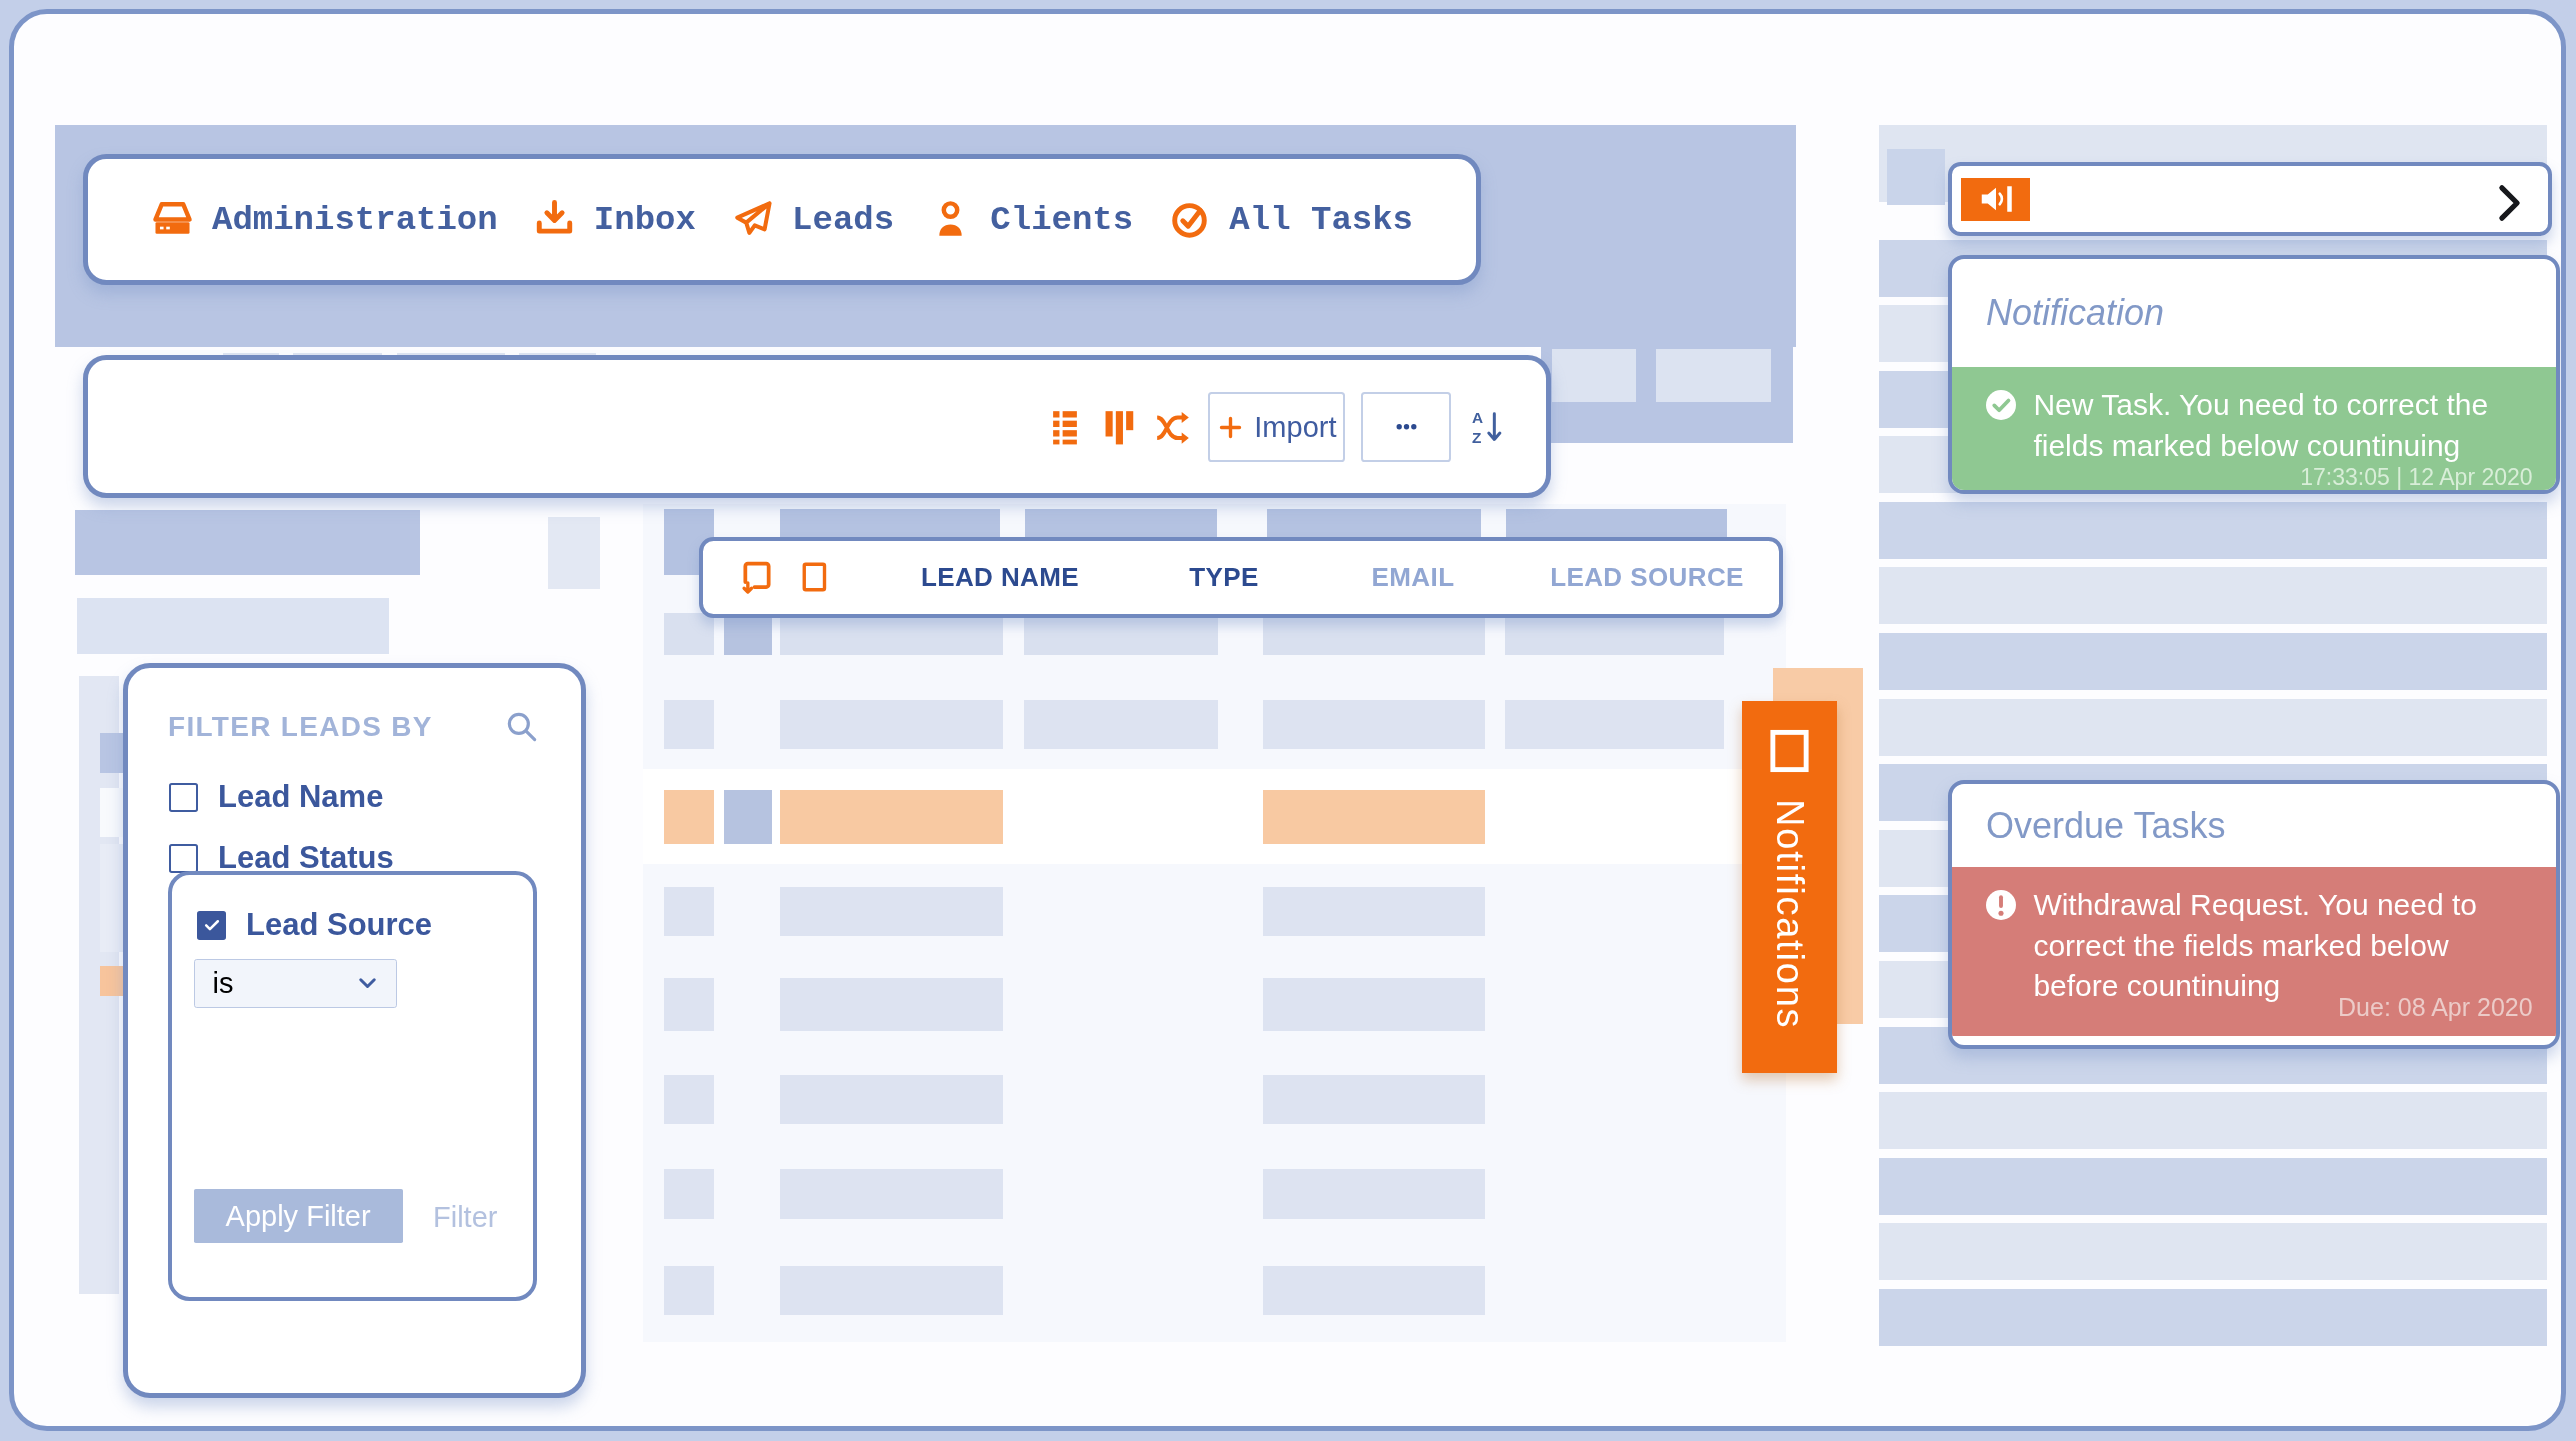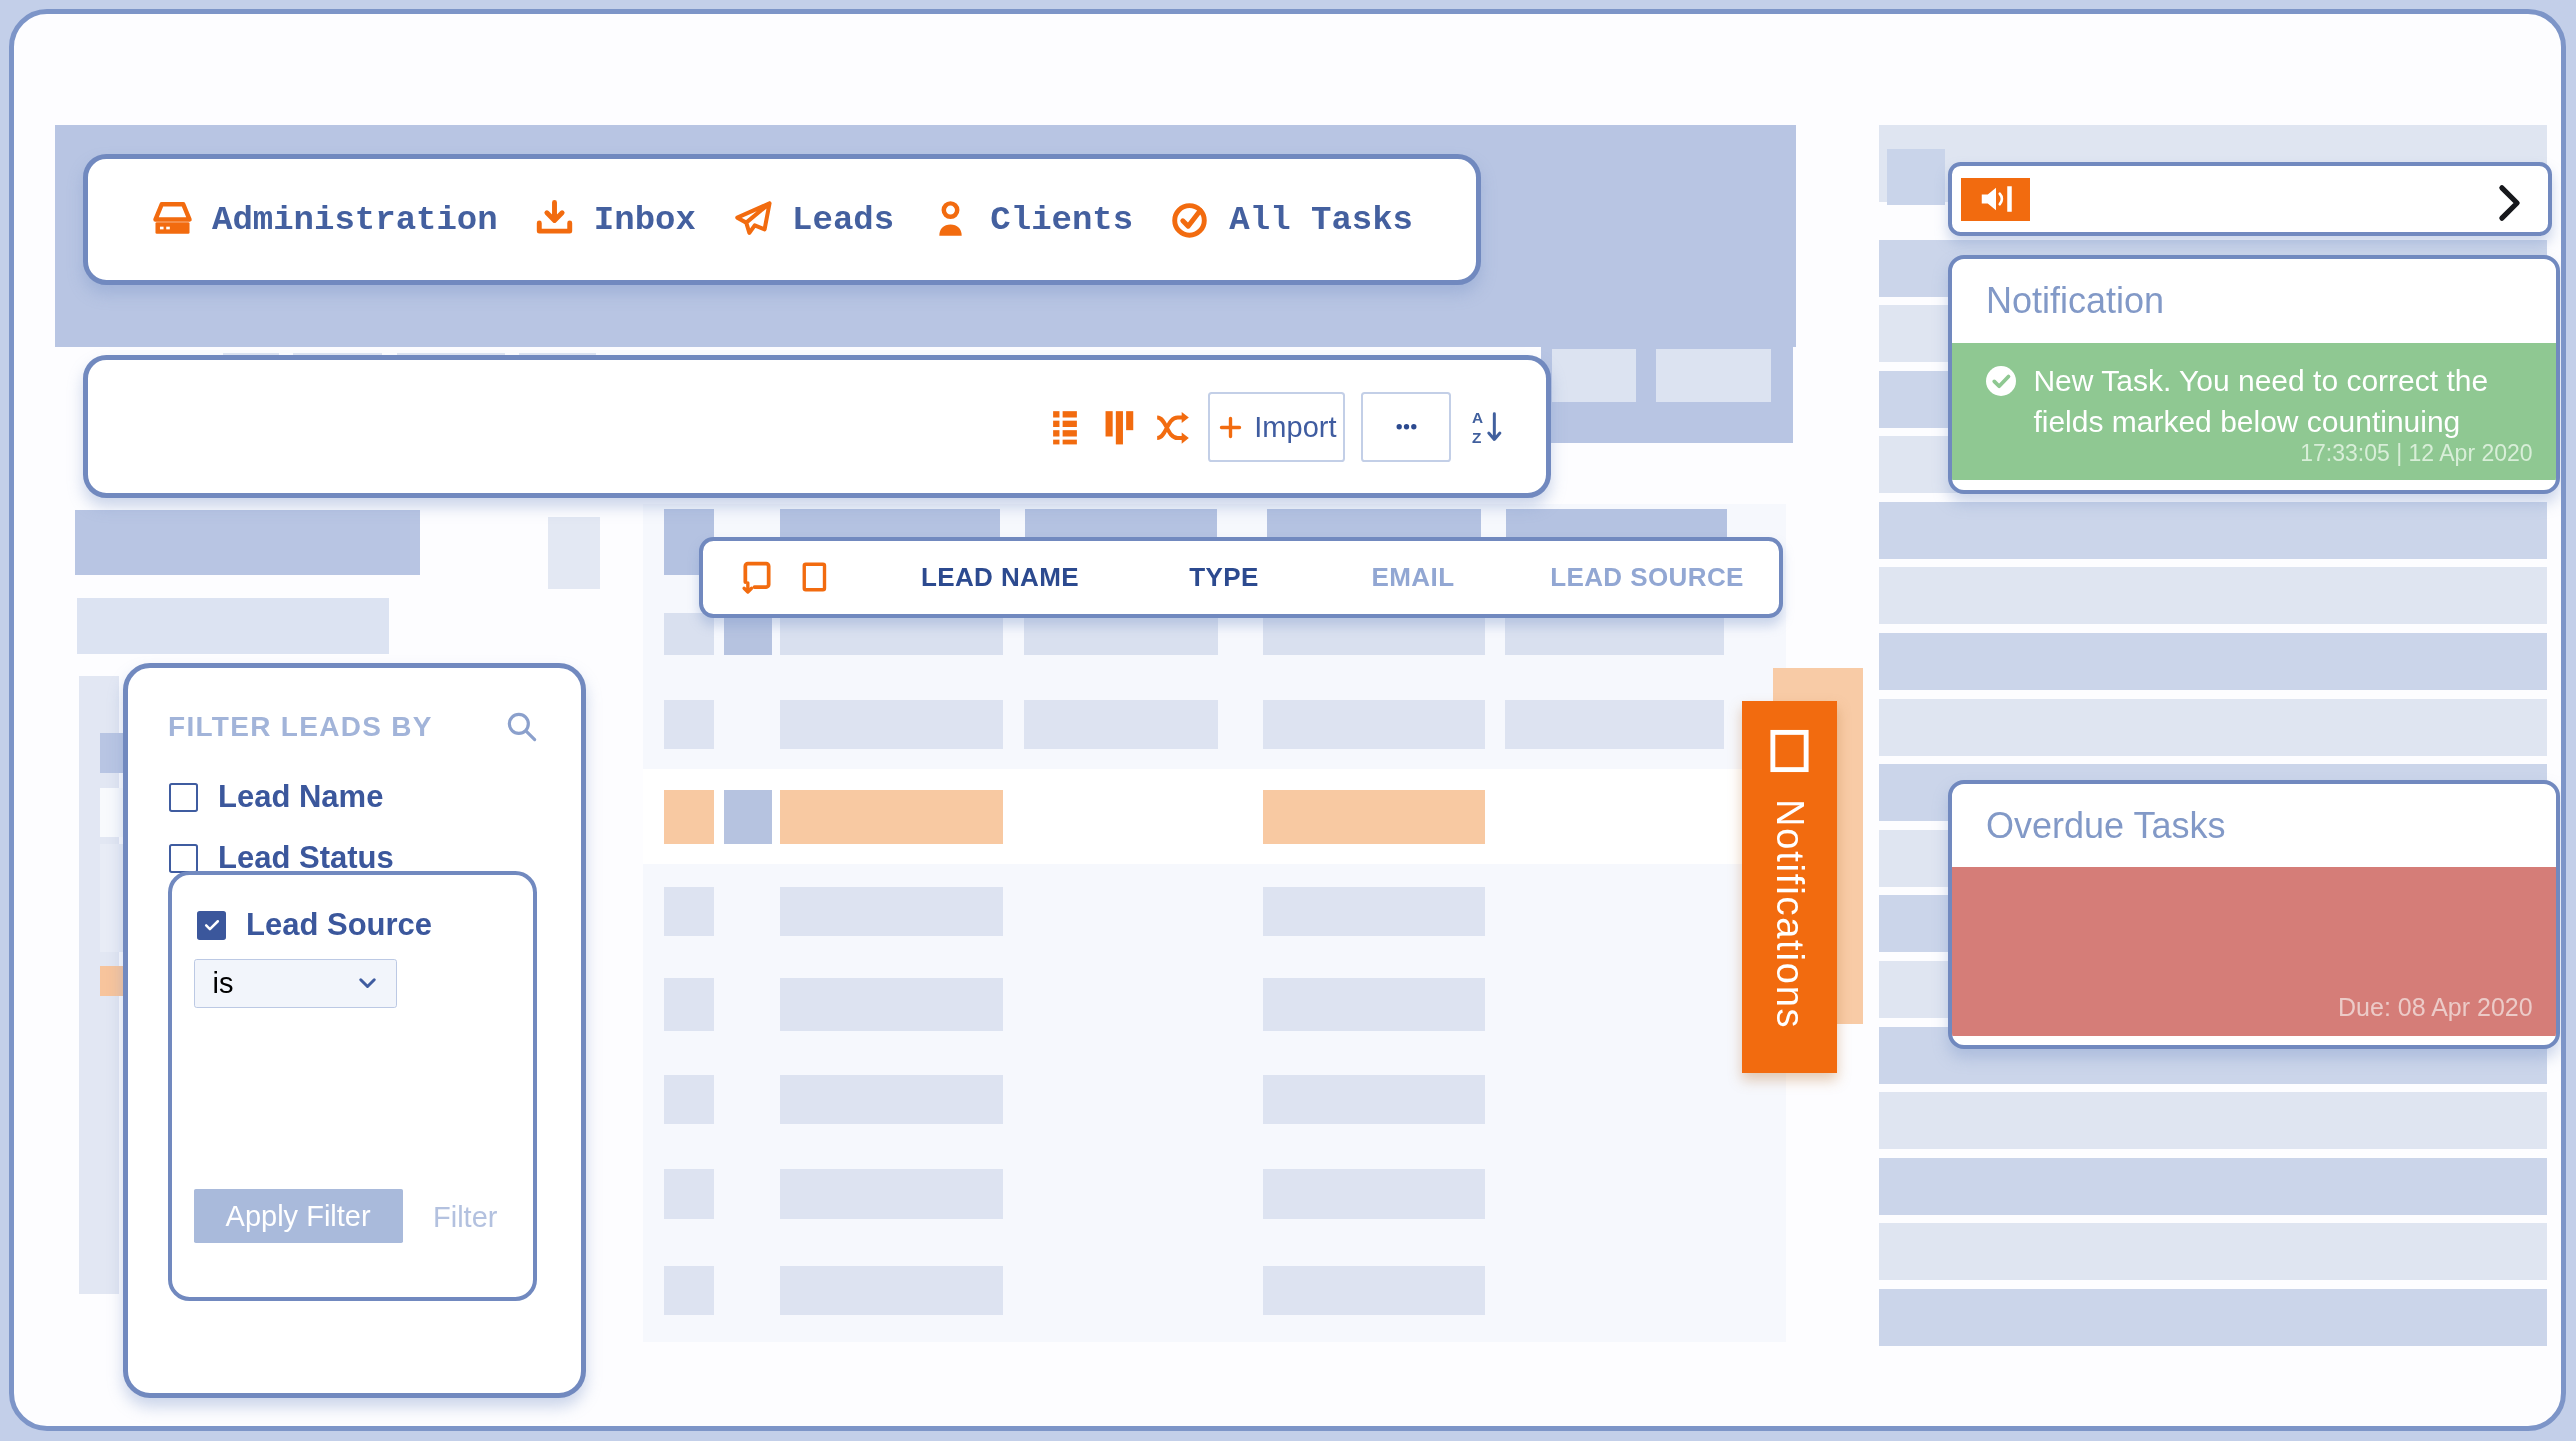--- a/index.html
+++ b/index.html
@@ -330,38 +330,46 @@
           <path d="M29 17a10 10 0 0 1 0 14" stroke="#fff" stroke-width="3.5" fill="none" stroke-linecap="round"></path>
           <rect x="39" y="7" width="6" height="34" fill="#fff"></rect>
         </svg>
     </div>
     <svg viewBox="0 0 28 40" style="position:absolute;right:25px;top:18px;width:27px;height:38px;cursor:pointer;">
         <path d="M6 4l16 16L6 36" stroke="#17181c" stroke-width="5.5" fill="none" stroke-linecap="round" stroke-linejoin="round"></path>
       </svg>
   </div>
 
   <div class="note-card" style="left:1934px;top:241px;width:604px;height:231px;">
-    <div class="note-head" style="height:84px;">
+    <div class="note-head" style="height:108px;font-style:italic;">
       <span>Notification</span>
     </div>
     <div class="note-body" style="background:#8fc892;height:137px;">
       <div class="msg-row">
         <svg viewBox="0 0 48 48">
             <circle cx="24" cy="24" r="20" fill="#fff"></circle>
             <path d="M15 24.5l6.5 6.5L34 18" stroke="#8fc892" stroke-width="5" fill="none" stroke-linecap="round" stroke-linejoin="round"></path>
           </svg>
         <span>New Task. You need to correct the fields marked below countinuing</span>
       </div>
       <span class="note-stamp" style="color:#d8eed8;">17:33:05 | 12 Apr 2020</span>
     </div>
   </div>
 
   <div class="note-card" style="left:1934px;top:766px;width:604px;height:261px;">
     <div class="note-head" style="height:83px;">
       <span>Overdue Tasks</span>
     </div>
     <div class="note-body" style="background:#d57d78;height:169px;">
+      <div class="msg-row">
+        <svg viewBox="0 0 48 48">
+            <circle cx="24" cy="24" r="20" fill="#fff"></circle>
+            <rect x="21.4" y="11" width="5.2" height="17" rx="2.6" fill="#d57d78"></rect>
+            <circle cx="24" cy="35" r="3.4" fill="#d57d78"></circle>
+          </svg>
+        <span>Withdrawal Request. You need to correct the fields marked below before countinuing</span>
+      </div>
       <span class="note-stamp" style="color:#eccbc8;font-size:25px;">Due: 08 Apr 2020</span>
     </div>
   </div>
 
 </div>
 
 
 </body></html>

